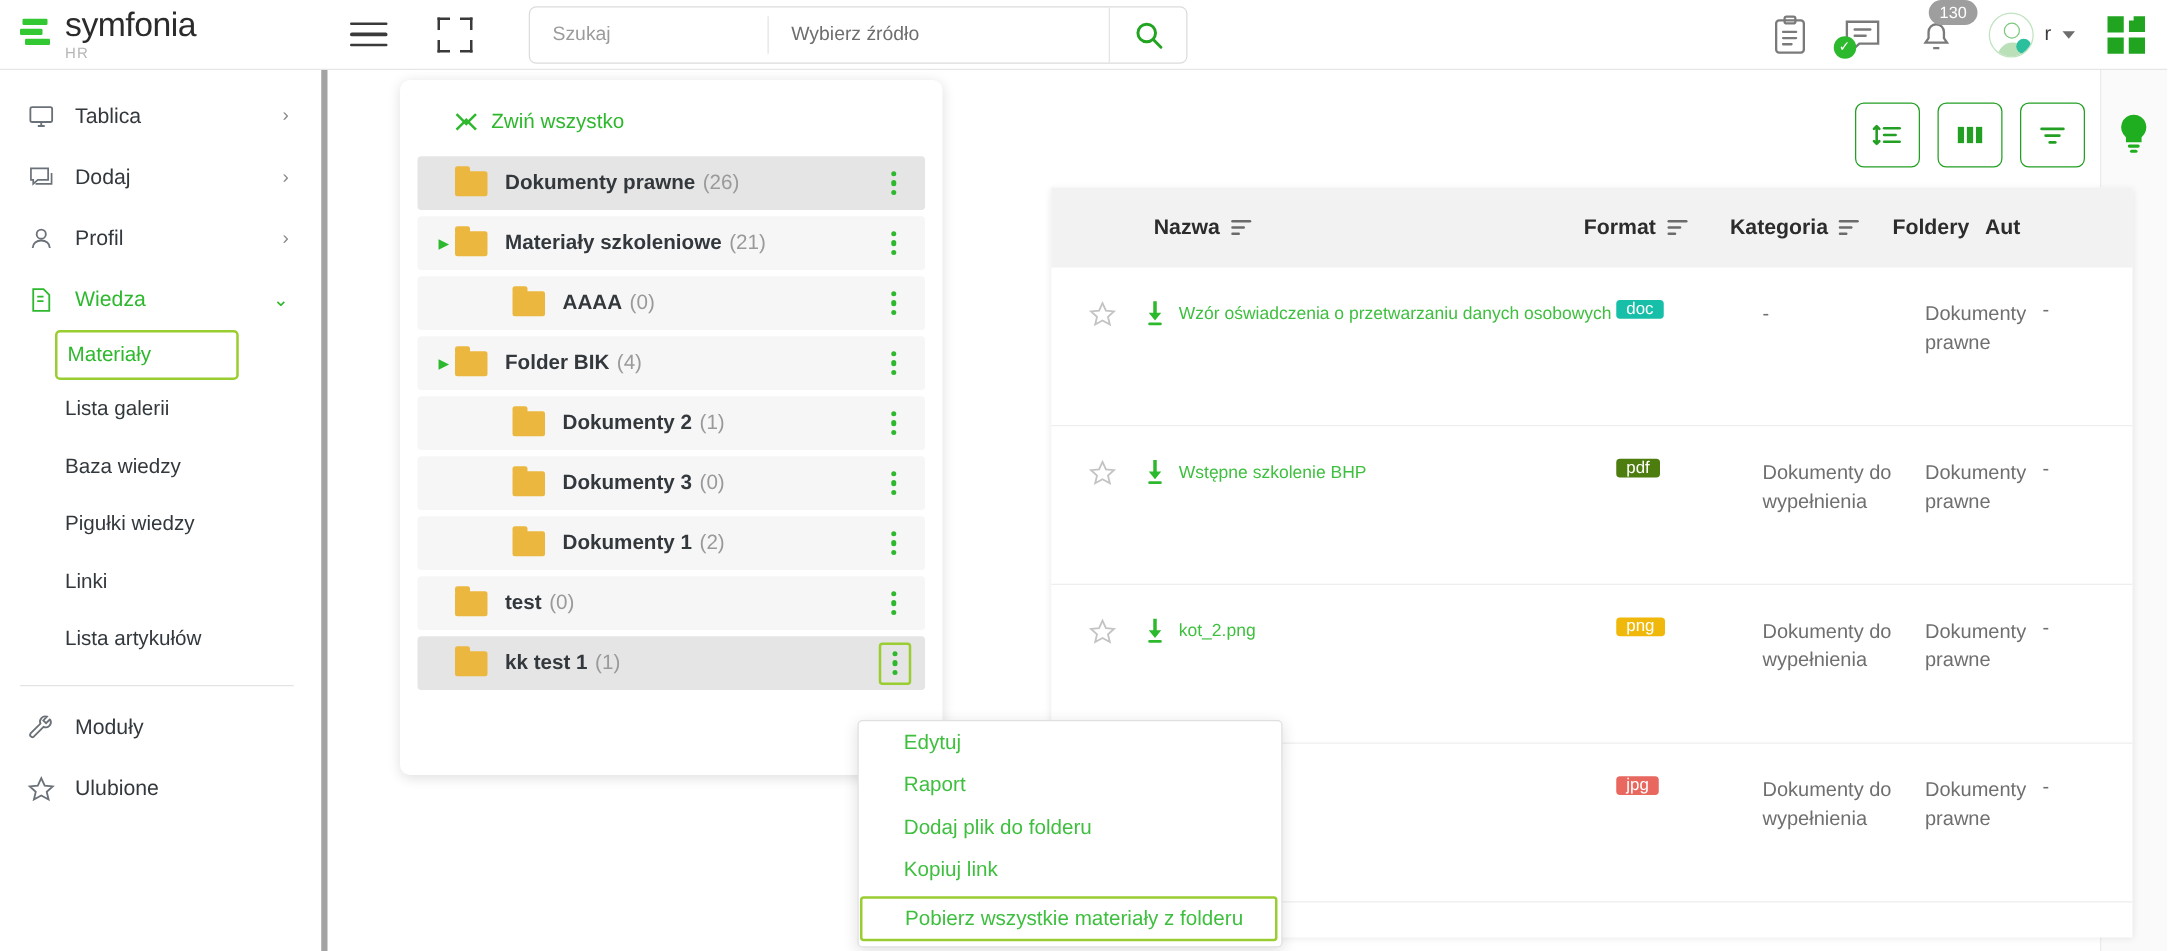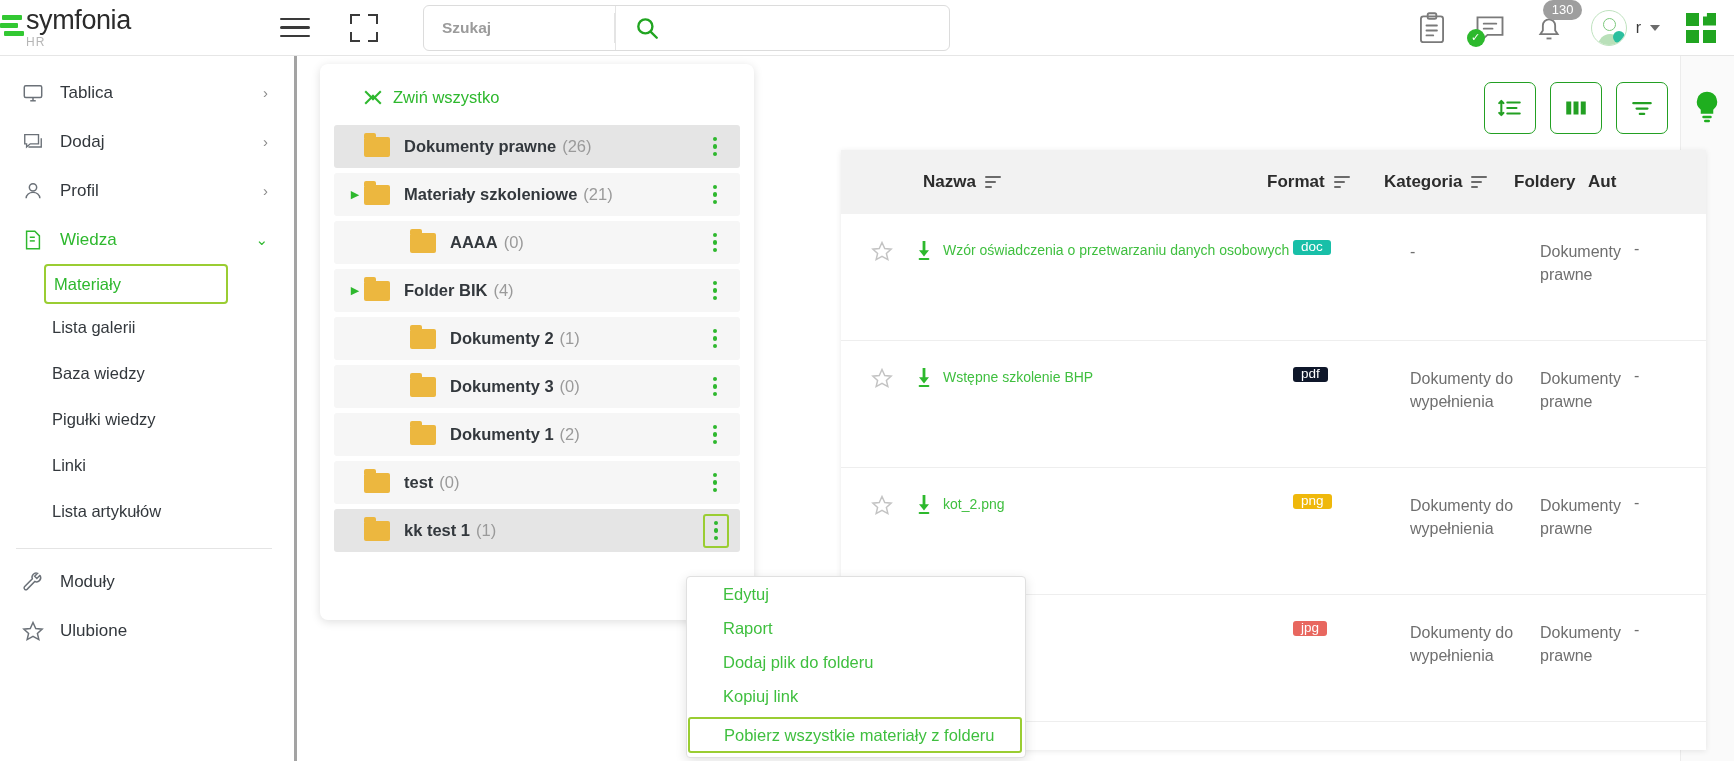--- a/index.html
+++ b/index.html
@@ -12,22 +12,22 @@
   body { position: relative; }
 
   
   .topbar {
     position: absolute; top: 0; left: 0; width: 1734px; height: 56px;
     background: #ffffff;
     border-bottom: 1px solid #e6e6e6;
     display: flex; align-items: center;
   }
   .logo-wrap {
-    display: flex; align-items: center; 
-    width: 250px;
+    display: flex; align-items: center; gap: 10px;
+    padding-left: 16px; width: 250px;
   }
   .logo-mark { width: 26px; height: 30px; position: relative; }
   .logo-mark i {
     position: absolute; background: #32c832; display: block; border-radius: 1px;
   }
   .logo-mark i:nth-child(1){ left:2px; top:2px;  width:20px; height:5px; }
   .logo-mark i:nth-child(2){ left:0px; top:10px; width:18px; height:5px; }
   .logo-mark i:nth-child(3){ left:4px; top:18px; width:20px; height:5px; }
   .logo-mark i:nth-child(4){ left:9px; top:0px;  width:4px;  height:30px; background:#32c832; }
   .logo-text { line-height: 1; }
@@ -49,21 +49,21 @@
 
   .searchbox {
     margin-left: 45px; width: 527px; height: 46px;
     border: 1px solid #dcdcdc; border-radius: 6px;
     display: flex; align-items: center; background: #fff;
   }
   .searchbox .fld {
     height: 100%; display:flex; align-items:center; padding: 0 18px;
     font-size: 15.5px; color: #9b9b9b;
   }
-  .searchbox .fld.first { width: 190px; font-weight: bold; }
+  .searchbox .fld.first { width: 190px; }
   .searchbox .sep { width:1px; height: 30px; background: #e4e4e4; }
   .searchbox .fld.second { flex: 1; color: #6e6e6e; }
   .searchbox .searchbtn {
     width: 62px; height: 100%; display:flex; align-items:center; justify-content:center;
     border-left: 1px solid #e4e4e4; cursor: pointer;
   }
   .searchbox .searchbtn svg { width: 26px; height: 26px; }
 
   .top-right { margin-left: auto; display: flex; align-items: center; gap: 26px; padding-right: 18px; }
   .icon-btn { position: relative; cursor: pointer; display:flex; align-items:center; }
@@ -87,22 +87,22 @@
   .avatar .body { position:absolute; left: 6px; top: 23px; width: 24px; height: 16px; border-radius: 12px 12px 0 0; background: #b9e0b9; }
   .avatar .dot { position:absolute; right: 1px; bottom: 2px; width: 12px; height: 12px; border-radius: 50%; background: #2bbf9e; }
   .avatar-name { font-size: 16px; color: #3a3a3a; }
   .caret-down { width: 0;height:0;border-left:5px solid transparent;border-right:5px solid transparent;border-top:6px solid #6c6c6c; }
   .grid-icon { display:grid; grid-template-columns: 13px 13px; grid-gap: 4px; cursor:pointer; }
   .grid-icon i { width: 13px; height: 13px; background: #21a521; display:block; }
   .grid-icon i.notch { clip-path: polygon(0 30%, 30% 30%, 30% 0, 100% 0, 100% 100%, 0 100%); }
 
   
   .sidebar {
-    position:absolute; left:0; top: 56px; width: 297px; height: 705px;
-    background: #fff; border-right: 3px solid #a3a3a3; padding-top: 12px;
+    position:absolute; left:0; top: 56px; width: 262px; height: 705px;
+    background: #fff; border-right: 5px solid #a3a3a3; padding-top: 12px;
   }
   .nav-item {
     display:flex; align-items:center; height: 49px; padding-left: 22px;
     font-size: 17px; color: #33383d; cursor:pointer; position:relative;
   }
   .nav-item .nav-ico { width: 30px; display:flex; align-items:center; color:#6b7178; }
   .nav-item .nav-ico svg { width: 22px; height: 22px; }
   .nav-item .nav-label { margin-left: 8px; }
   .nav-item .chev {
     position:absolute; right: 26px; font-size: 15px; color: #8a8a8a;
@@ -268,20 +268,21 @@
   <div class="expand-btn">
     <b></b>
       <b></b>
       <b></b>
       <b></b>
   </div>
 
   <div class="searchbox">
     <div class="fld first">Szukaj</div>
     <div class="sep"></div>
+    <div class="fld second">Wybierz źródło</div>
     <div class="searchbtn">
       <svg viewBox="0 0 24 24" fill="none" stroke="#21a521" stroke-width="2.2">
         <circle cx="10.5" cy="10.5" r="6.5"></circle>
           <line x1="15.5" y1="15.5" x2="21" y2="21" stroke-linecap="round"></line>
       </svg>
     </div>
   </div>
 
   <div class="top-right">
     <div class="icon-btn">
@@ -635,21 +636,21 @@
         </svg>
       </div>
       <div class="cell-dl">
         <svg width="20" height="22" viewBox="0 0 20 22" fill="#2db92d">
           <path d="M8.6 1h2.8v9.2h3.6L10 16.4 5 10.2h3.6z"></path>
             <rect x="4.6" y="18" width="10.8" height="2.1" rx="1"></rect>
         </svg>
       </div>
       <div class="cell-name">Wstępne szkolenie BHP</div>
       <div class="cell-format">
-        <span class="fmt-badge" style="background:#0f172a">pdf</span>
+        <span class="fmt-badge" style="background:#4d7c0f">pdf</span>
       </div>
       <div class="cell-kat">Dokumenty do wypełnienia</div>
       <div class="cell-fold">Dokumenty prawne</div>
       <div class="cell-aut">-</div>
     </div>
 
     <div class="trow">
       <div class="cell-star">
         <svg width="22" height="22" viewBox="0 0 24 24" fill="none" stroke="#c3c3c3" stroke-width="1.6">
           <polygon points="12,2.8 15,9.3 22,10 16.8,14.7 18.4,21.4 12,17.9 5.6,21.4 7.2,14.7 2,10 9,9.3"></polygon>

